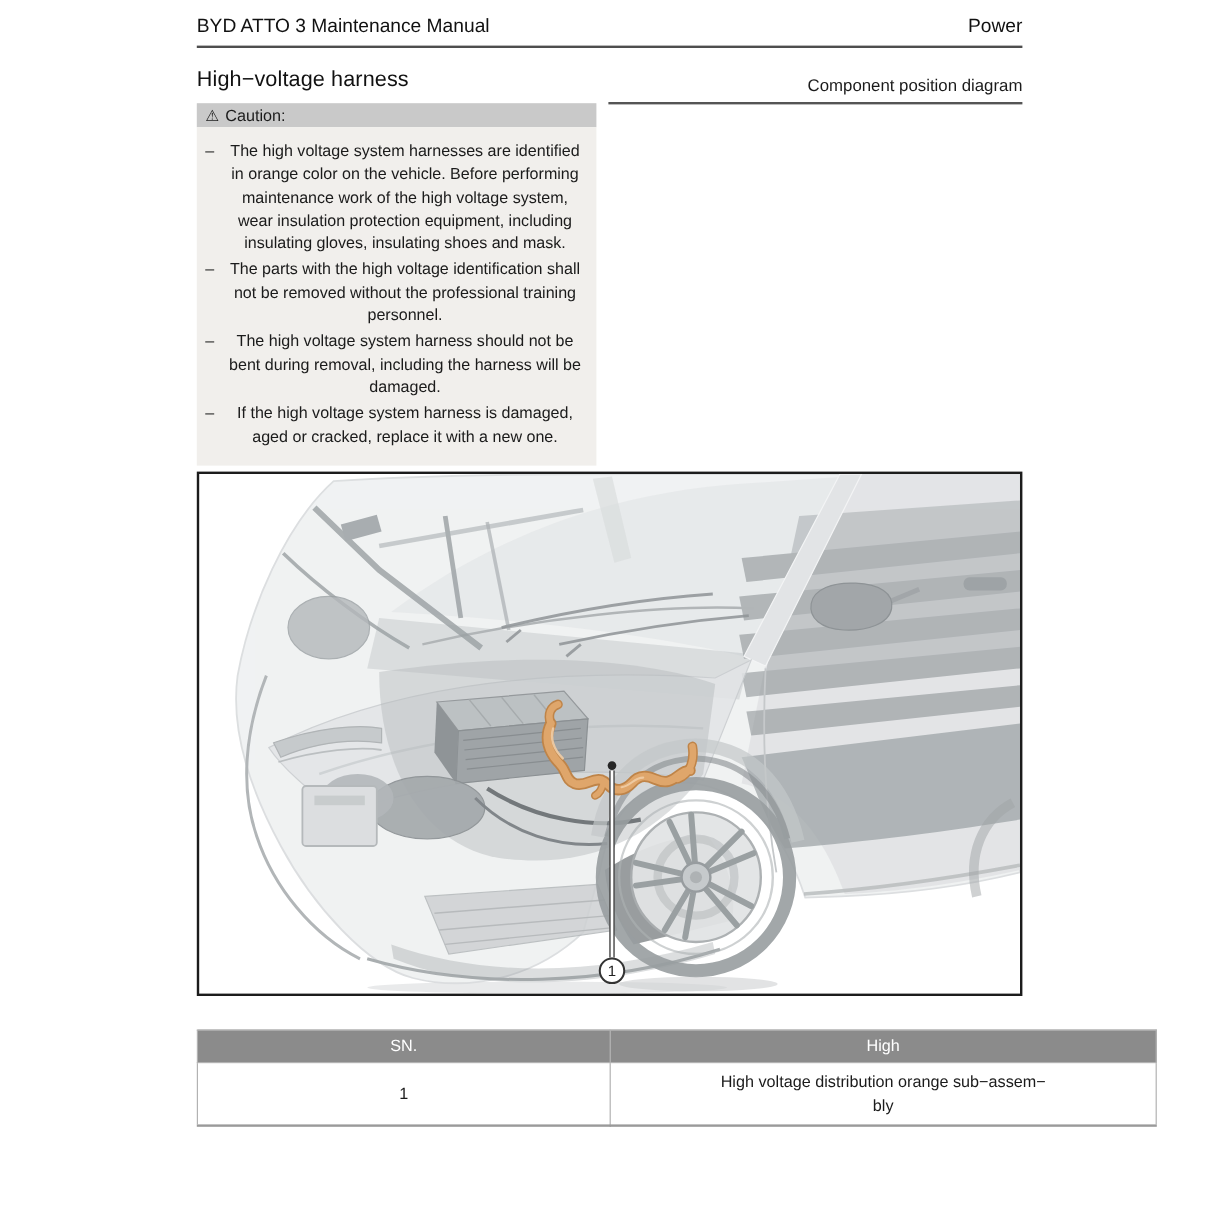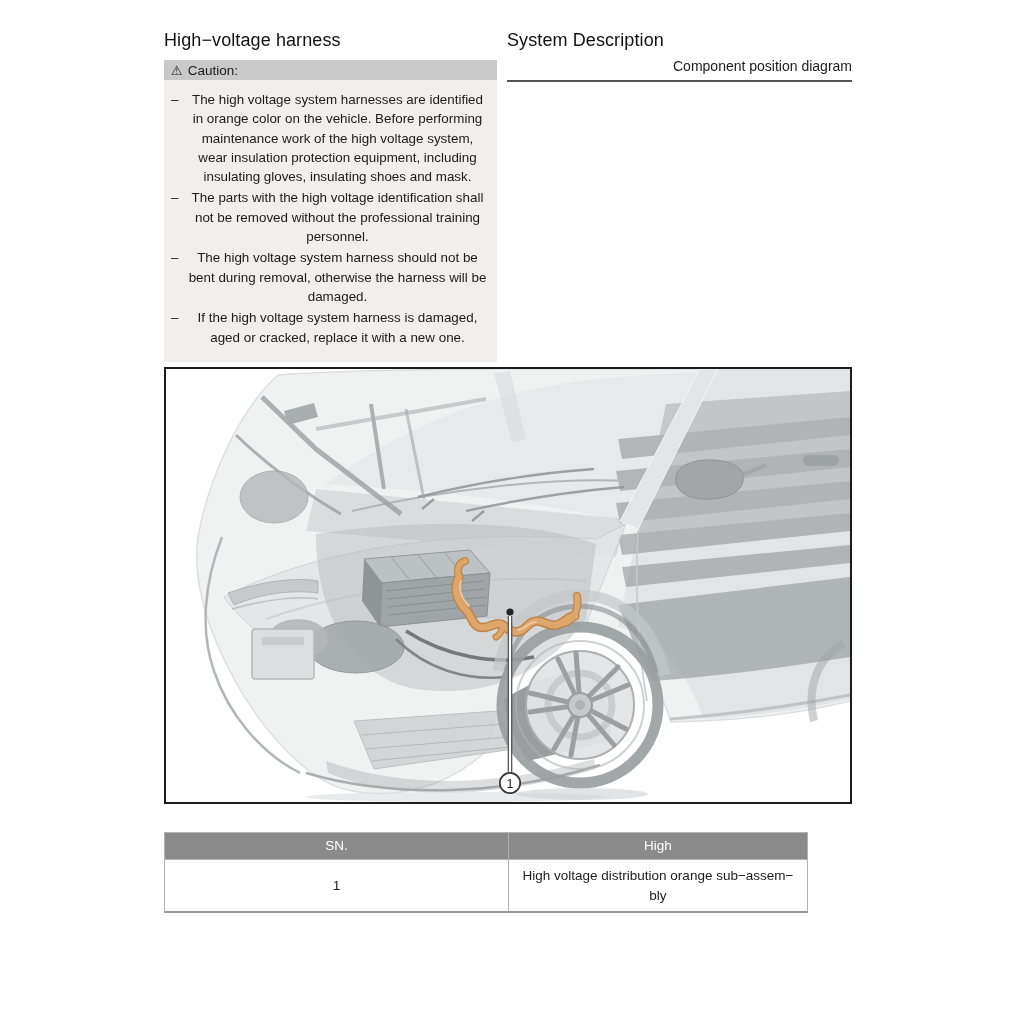--- a/index.html
+++ b/index.html
@@ -33,34 +33,38 @@
   .citem { display:flex; font-size:13.4px; line-height:1.44; color:#1b1b1b; margin-bottom:2px; }
   .citem .dash { flex:0 0 17px; text-align:left; }
   .citem .txt { flex:1;text-align:center; }
 
   
   .figure { margin-top:5px; width:688px; height:437px; border:2px solid #1c1c1c;
     background:#fff; position:relative; }
   .figure svg { display:block; width:684px; height:433px; }
 
   
-  table.comp { width:644px; border-collapse:collapse; margin-top:28px;
+  table.comp { width:800px; border-collapse:collapse; margin-top:28px;
     border:1px solid #b2b2b2; border-bottom:2px solid #9a9a9a; }
   table.comp th { background:#8b8b8b; color:#fff; font-weight:400; font-size:13.5px;
     height:27px; border:1px solid #b2b2b2; text-align:center; vertical-align:middle; }
   table.comp td { font-size:13.5px; color:#1b1b1b; height:53px; border:1px solid #b2b2b2;
     text-align:center; vertical-align:middle; white-space:pre-line; line-height:1.45; }
   table.comp .c-sn { width:344px; }
 </style>
 </head>
 <body>
 
 <div class="page">
   <div class="content">
 
+    <div class="doc-header">
+      <span class="t">BYD ATTO 3 Maintenance Manual</span>
+      <span class="t">Power</span>
+    </div>
 
     <div class="cols">
       <div class="col-left">
         <div class="h1">High−voltage harness</div>
 
         <div class="caution">
           <div class="caution-head">
             <span class="warn">⚠</span>
             <span>Caution:</span>
           </div>
@@ -68,32 +72,31 @@
             <div class="citem">
               <span class="dash">–</span>
               <span class="txt">The high voltage system harnesses are identified in orange color on the vehicle. Before performing maintenance work of the high voltage system, wear insulation protection equipment, including insulating gloves, insulating shoes and mask.</span>
             </div>
             <div class="citem">
               <span class="dash">–</span>
               <span class="txt">The parts with the high voltage identification shall not be removed without the professional training personnel.</span>
             </div>
             <div class="citem">
               <span class="dash">–</span>
-              <span class="txt">The high voltage system harness should not be bent during removal, otherwise the harness will be damaged.</span>
+              <span class="txt">The high voltage system harness should not be bent during removal, including the harness will be damaged.</span>
             </div>
             <div class="citem">
               <span class="dash">–</span>
               <span class="txt">If the high voltage system harness is damaged, aged or cracked, replace it with a new one.</span>
             </div>
           </div>
         </div>
       </div>
 
       <div class="col-right">
-        <div class="h1">System Description</div>
         <div class="sub">Component position diagram</div>
       </div>
     </div>
 
     <div class="figure">
       <svg viewBox="0 0 684 433">
 
         <path d="M112,6 C180,1 270,0 360,0 L684,0 L684,332 C636,344 585,350 535,352 L505,353
                  C488,300 458,266 414,258 C372,252 344,276 334,330 L320,382
                  C280,420 225,432 178,420 C140,410 95,360 68,310 C42,262 26,212 32,168

